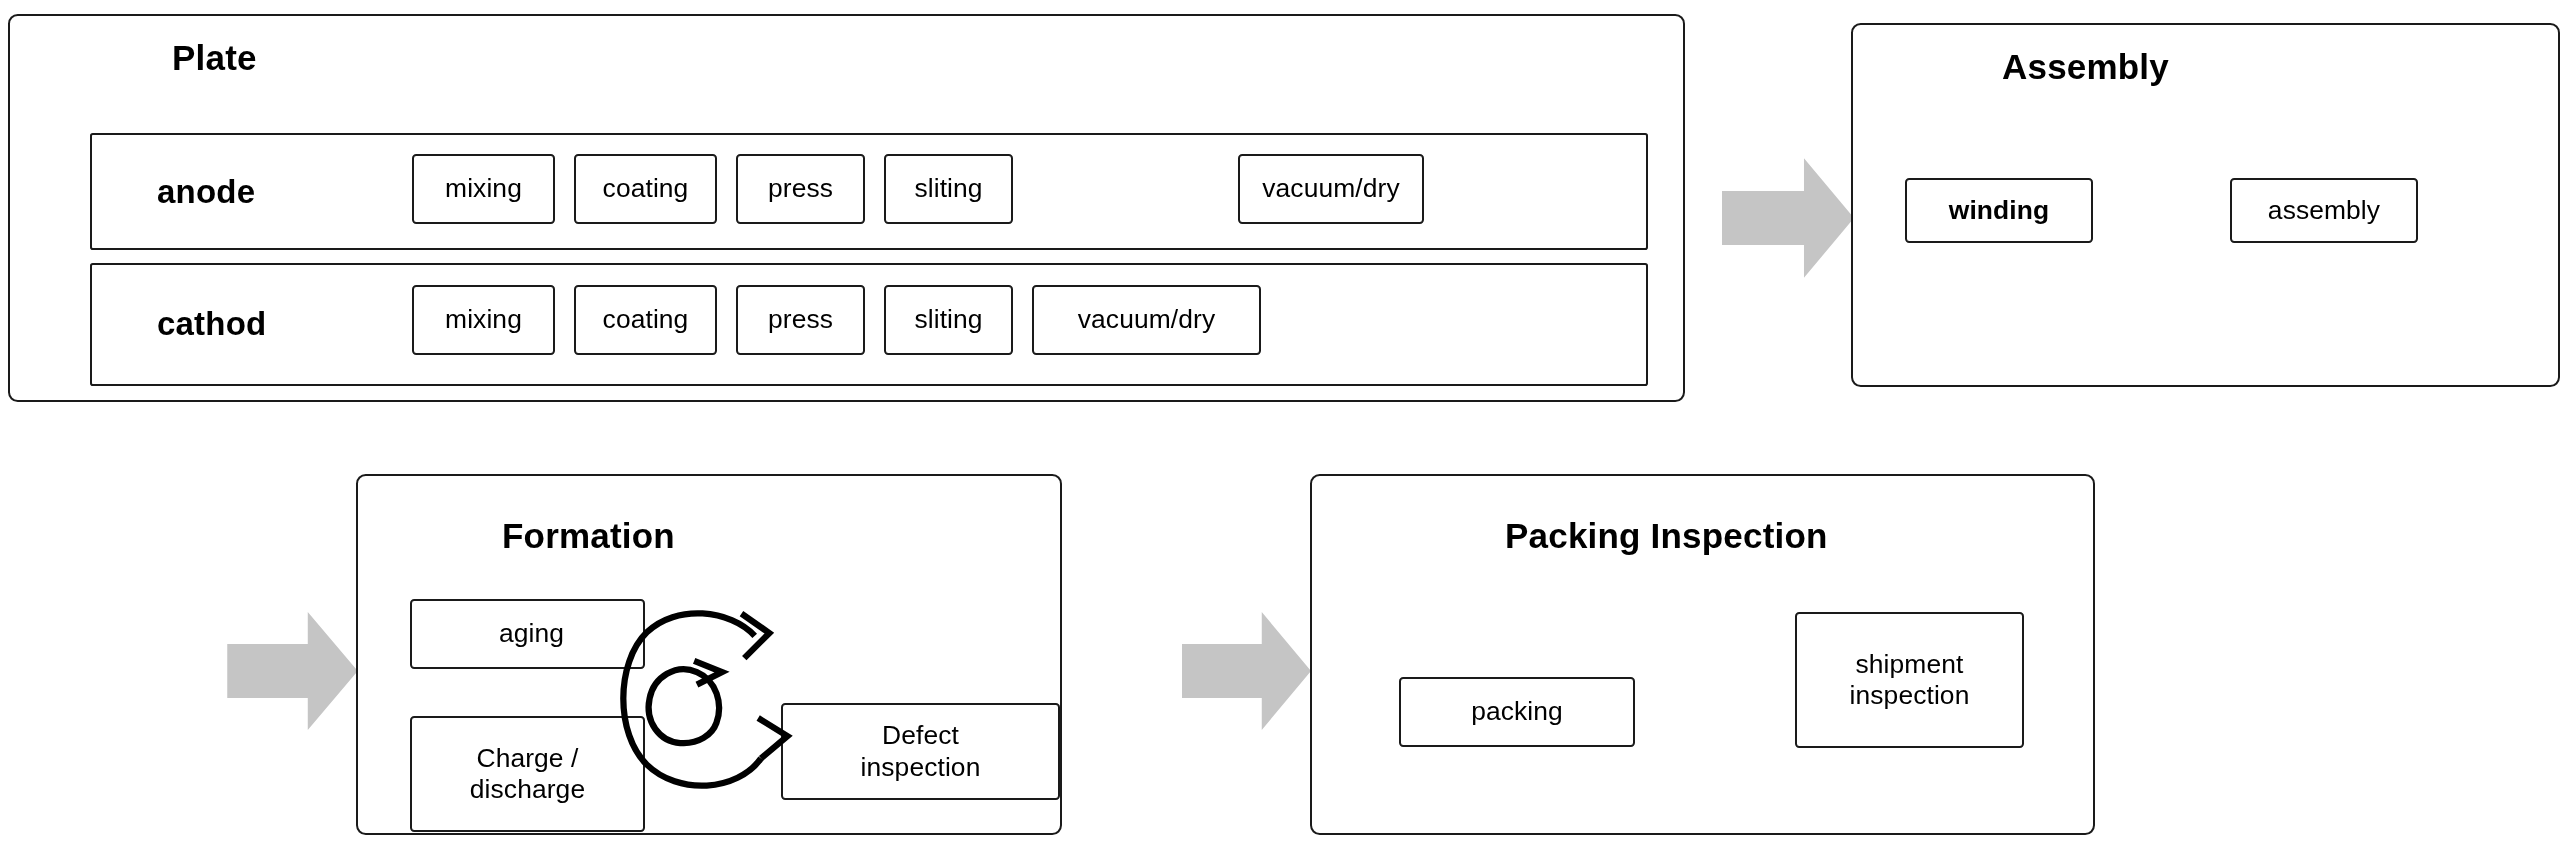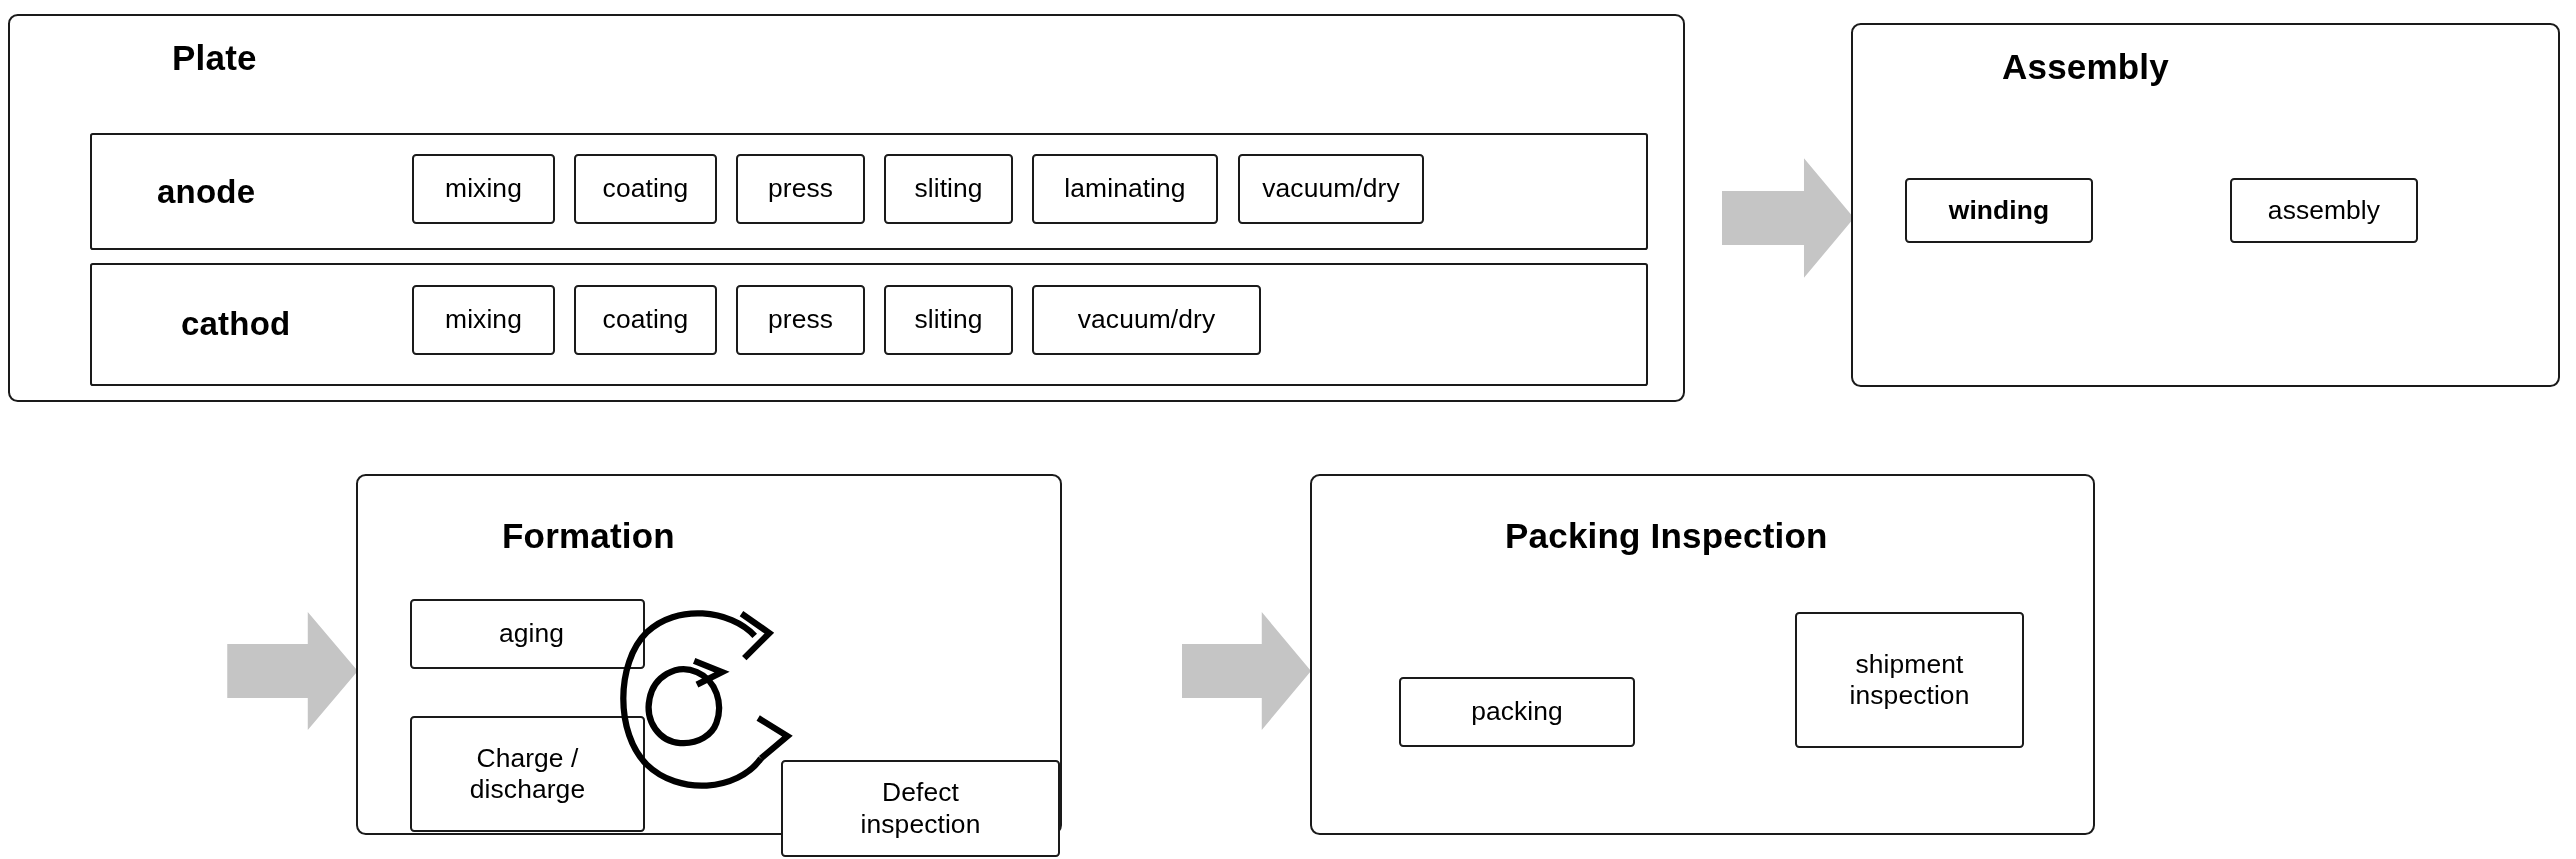--- a/index.html
+++ b/index.html
@@ -68,26 +68,25 @@
   <div class="group-title" style="left:172px;top:38px;">Plate</div>
 
   <div class="subgroup" style="left:90px;top:133px;width:1558px;height:117px;">
   </div>
   <div class="row-label" style="left:157px;top:172px;height:39px;">anode</div>
 
   <div class="node" style="left:412px;top:154px;width:143px;height:70px;">mixing</div>
   <div class="node" style="left:574px;top:154px;width:143px;height:70px;">coating</div>
   <div class="node" style="left:736px;top:154px;width:129px;height:70px;">press</div>
   <div class="node" style="left:884px;top:154px;width:129px;height:70px;">sliting</div>
-  <div class="node" style="left:1032px;top:154px;width:186px;height:70px;">laminating</div>
   <div class="node" style="left:1238px;top:154px;width:186px;height:70px;">vacuum/dry</div>
 
   <div class="subgroup" style="left:90px;top:263px;width:1558px;height:123px;">
   </div>
-  <div class="row-label" style="left:157px;top:304px;height:39px;margin-left:24px;">cathod</div>
+  <div class="row-label" style="left:157px;top:304px;height:39px;">cathod</div>
 
   <div class="node" style="left:412px;top:285px;width:143px;height:70px;">mixing</div>
   <div class="node" style="left:574px;top:285px;width:143px;height:70px;">coating</div>
   <div class="node" style="left:736px;top:285px;width:129px;height:70px;">press</div>
   <div class="node" style="left:884px;top:285px;width:129px;height:70px;">sliting</div>
   <div class="node" style="left:1032px;top:285px;width:229px;height:70px;">vacuum/dry</div>
 
   <svg class="arrow" style="left:1722px;top:158px;" width="132" height="120" viewBox="0 0 190 172">
     <polygon points="0,47 118,47 118,0 190,86 118,172 118,125 0,125" fill="#c5c5c5"></polygon>
   </svg>
@@ -103,21 +102,21 @@
     <polygon points="0,46 116,46 116,0 188,85 116,170 116,124 0,124" fill="#c5c5c5"></polygon>
   </svg>
 
   <div class="group" style="left:356px;top:474px;width:706px;height:361px;">
   </div>
   <div class="group-title" style="left:502px;top:516px;">Formation</div>
 
   <div class="node" style="left:410px;top:599px;width:235px;height:70px;padding-left:8px;">aging</div>
   <div class="node" style="left:410px;top:716px;width:235px;height:116px;">Charge /
 discharge</div>
-  <div class="node" style="left:781px;top:760px;width:279px;height:97px;">Defect
+  <div class="node" style="left:781px;top:703px;width:279px;height:97px;">Defect
 inspection</div>
 
   <svg class="cycle" style="left:612px;top:594px;" width="181" height="209" viewBox="0 0 260 300">
     <g fill="none" stroke="#000000" stroke-width="9" stroke-linejoin="miter" stroke-linecap="butt">
 
       <path d="M 205 60
                C 170 22, 92 14, 50 55
                C 5 99, 5 201, 50 245
                C 95 289, 180 284, 214 236"></path>
       <path d="M 186 28 L 226 56 L 190 92"></path>

